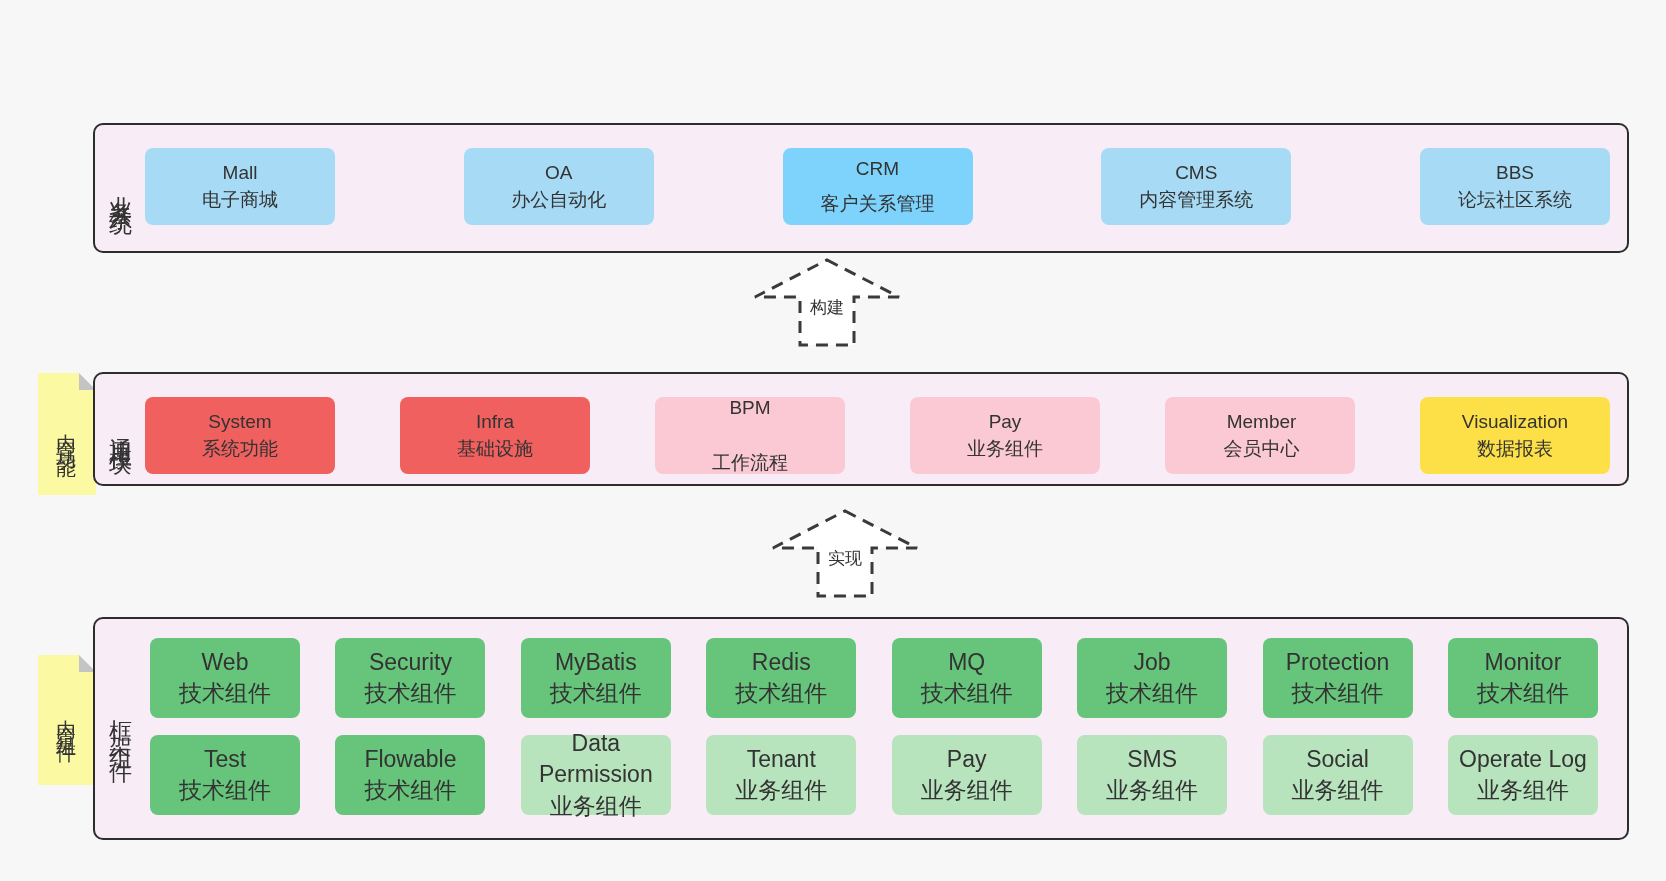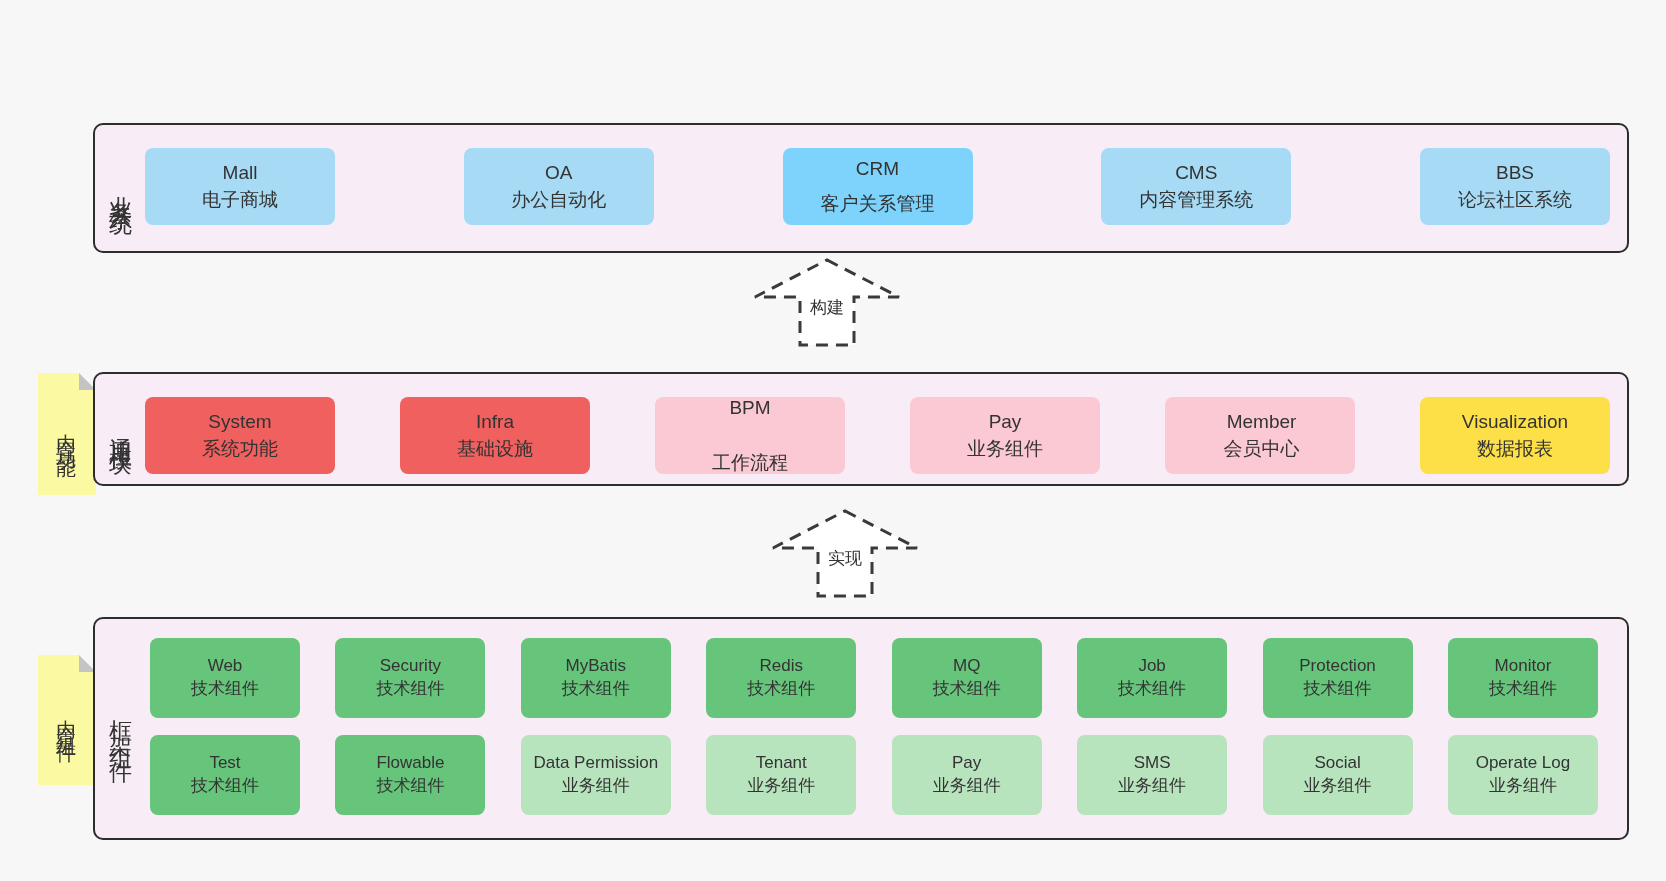--- a/index.html
+++ b/index.html
@@ -18,21 +18,21 @@
 
   .boxrow{position:absolute;display:flex;justify-content:space-between;align-items:center;}
   .boxrow.r6{left:50px;right:17px;top:23px;height:77px;}
   .boxrow.r8a{left:55px;right:29px;top:19px;height:80px;}
   .boxrow.r8b{left:55px;right:29px;top:116px;height:80px;}
 
   .box{height:100%;border-radius:8px;display:flex;flex-direction:column;
     justify-content:center;align-items:center;color:#333;text-align:center;
     line-height:1.4;box-sizing:border-box;padding:2px 6px;}
   .box.w6{width:190px;font-size:19px;}
-  .box.w8{width:150px;font-size:17px;line-height:1.35;}
+  .box.w8{width:150px;font-size:23px;line-height:1.35;}
 
   .note{position:absolute;left:38px;width:58px;background:#fbfaa3;z-index:1;
     display:flex;justify-content:center;align-items:center;}
   .note.n1{top:373px;height:122px;}
   .note.n2{top:655px;height:130px;}
   .note::after{content:"";position:absolute;top:0;right:0;width:0;height:0;
     border-style:solid;border-width:0 17px 17px 0;
     border-color:#f7f7f7 #f7f7f7 #c4c4c4 transparent;}
   .note .ntext{writing-mode:vertical-rl;text-orientation:upright;font-size:20px;
     color:#333;letter-spacing:8px;white-space:nowrap;}

